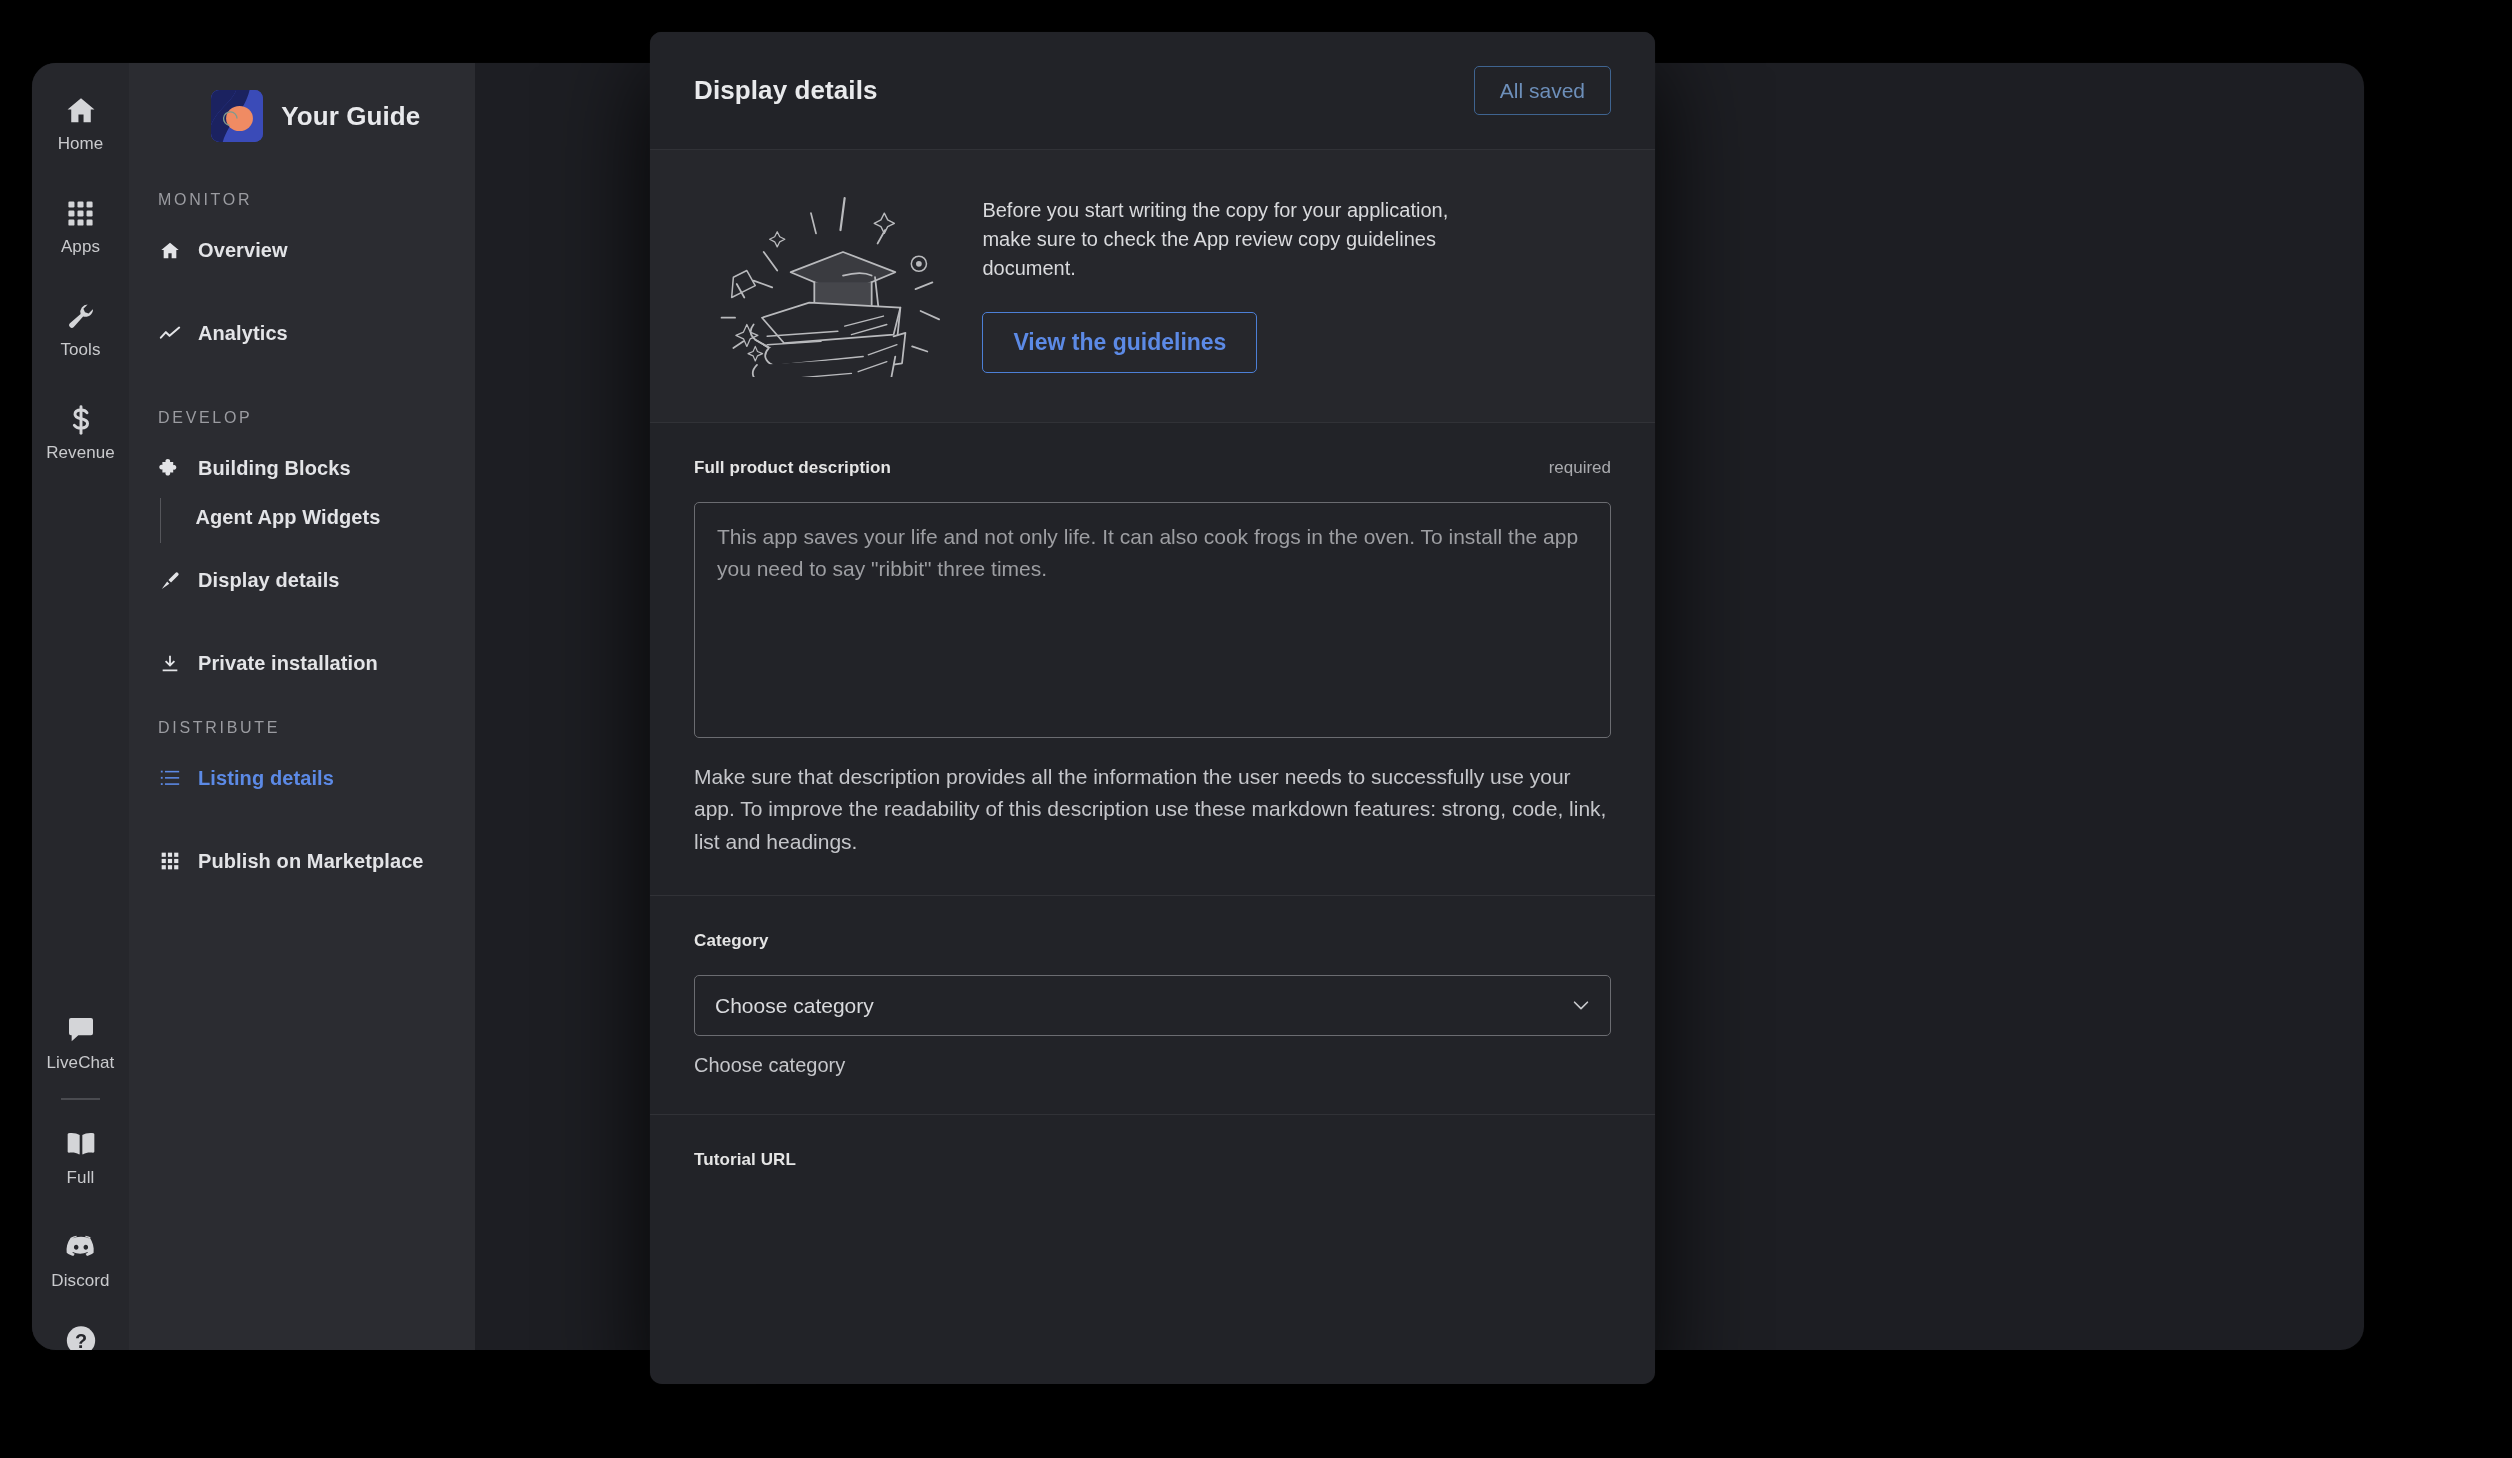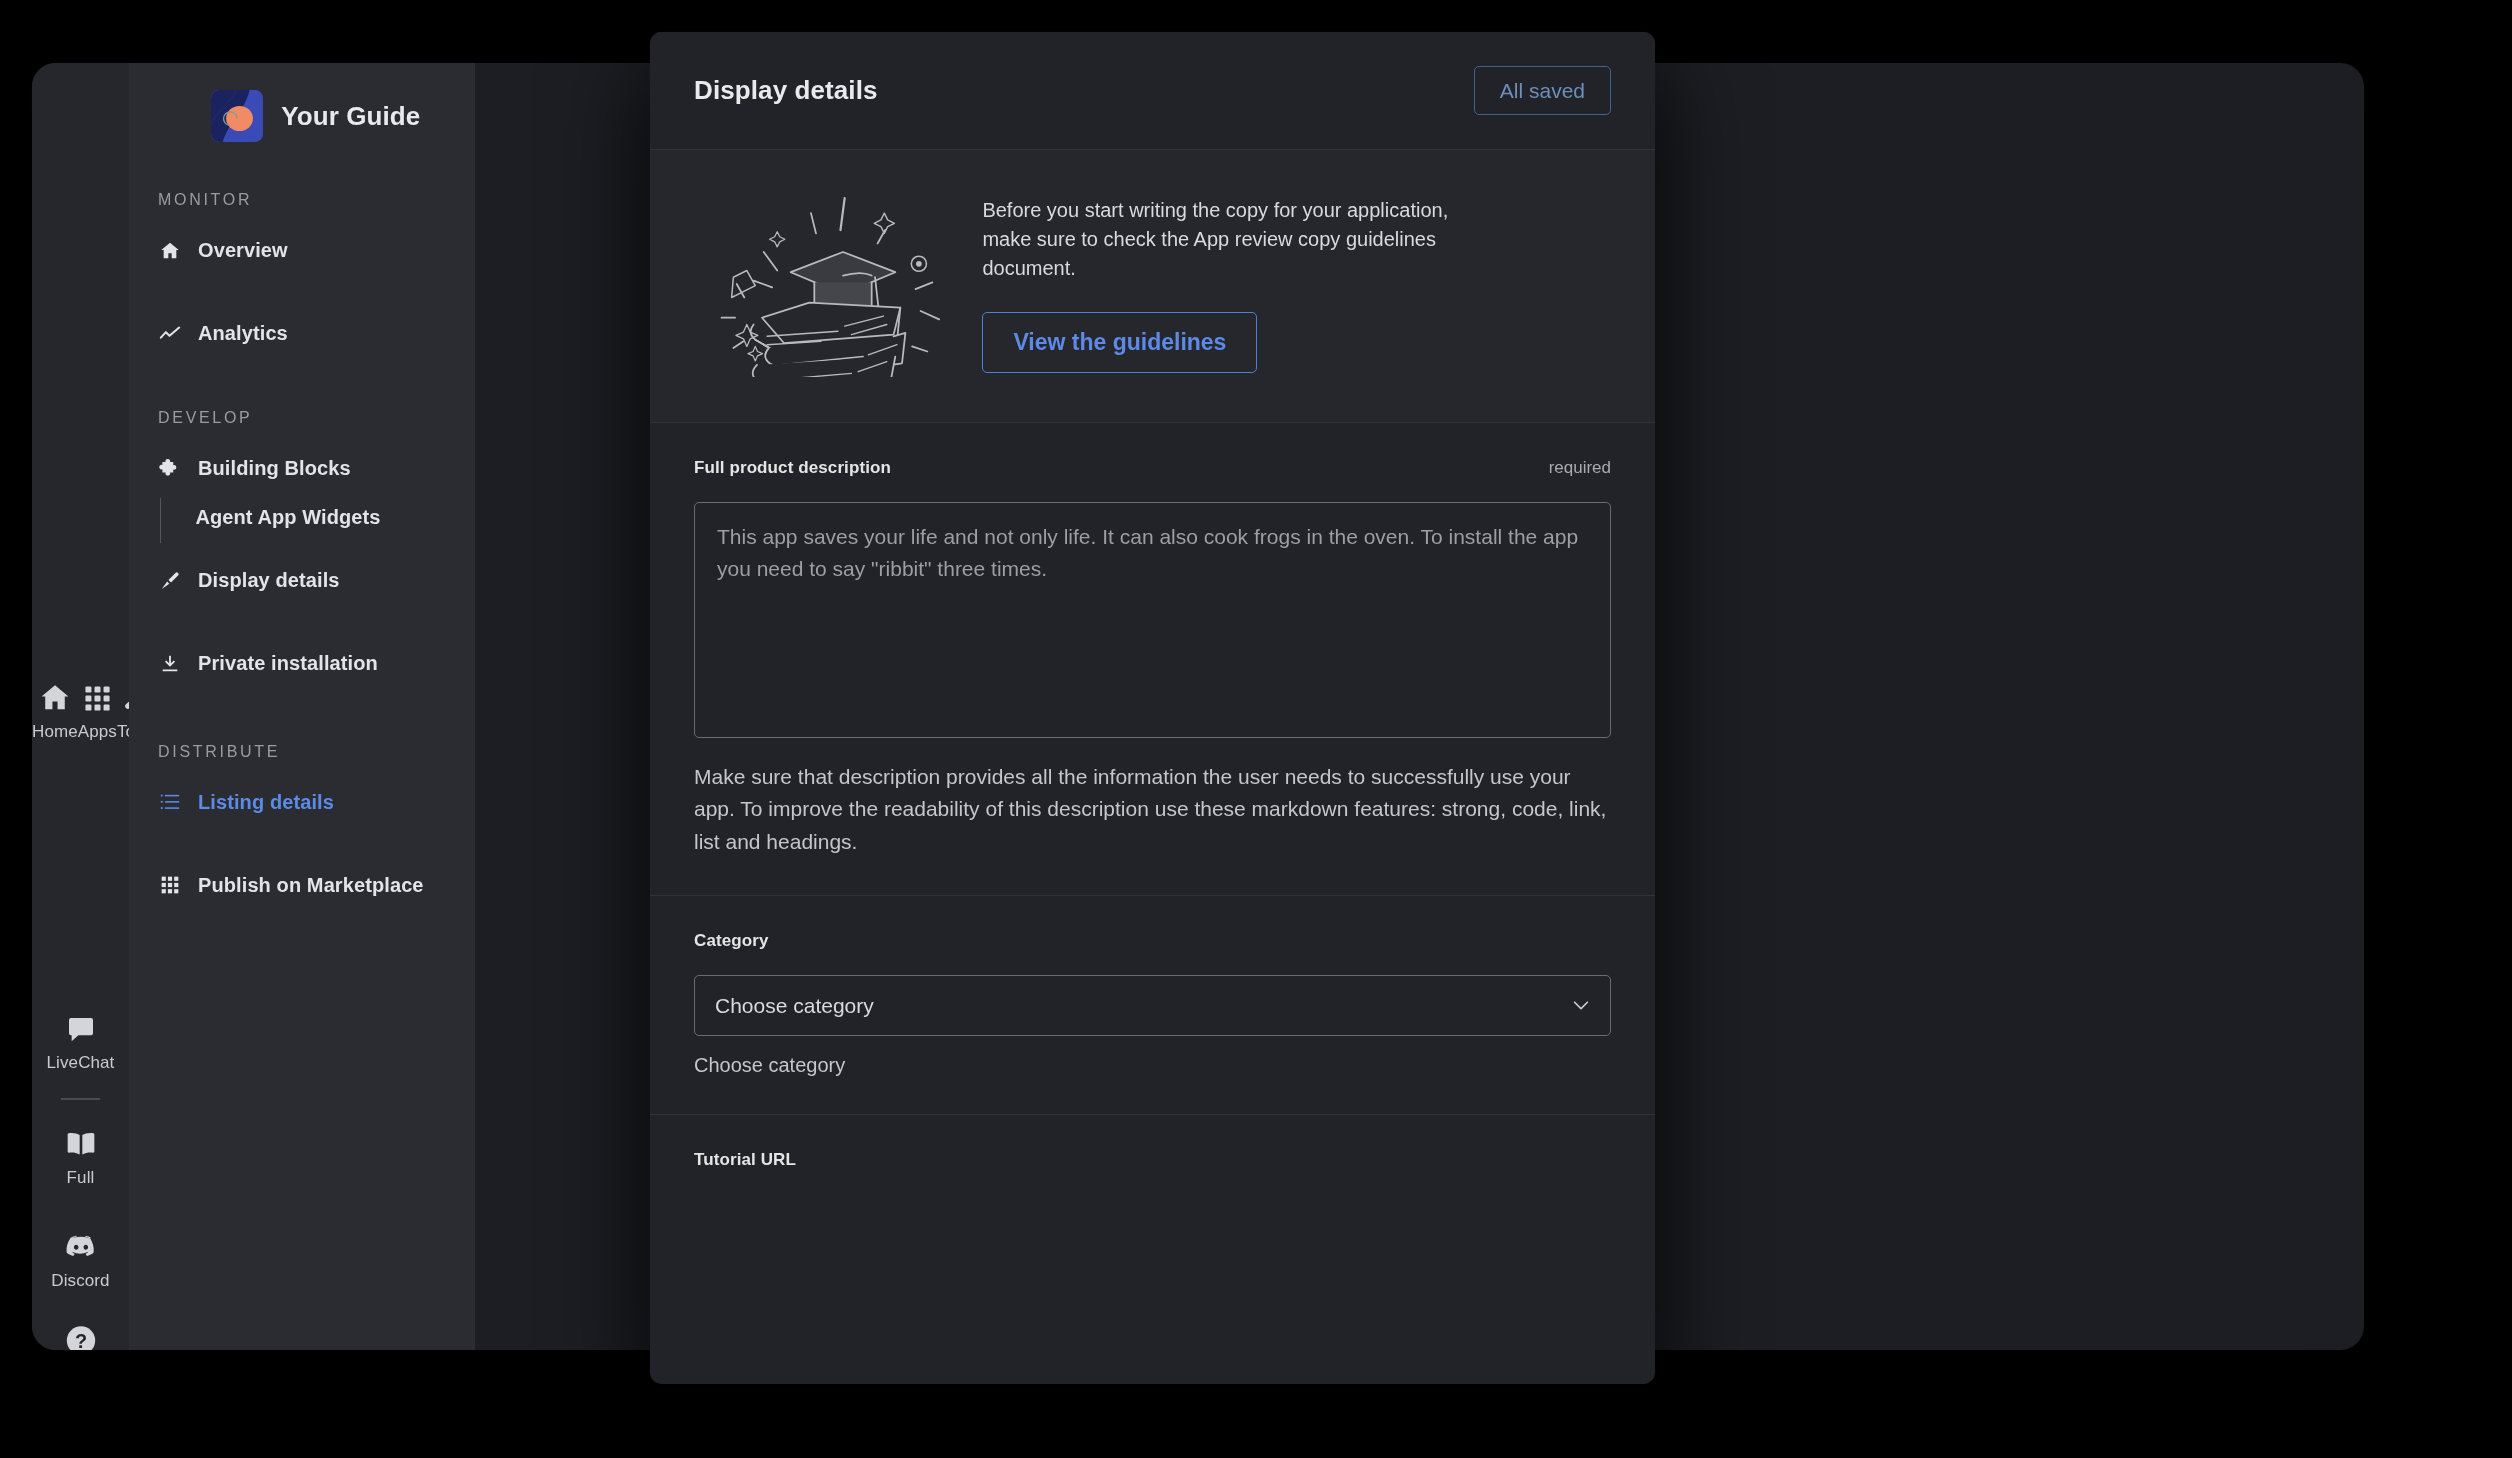--- a/index.html
+++ b/index.html
@@ -25,21 +25,21 @@
     overflow: hidden;
     display: flex;
   }
 
   
   #icon-rail {
     width: 97px;
     flex: 0 0 97px;
     background: #26272c;
     display: flex;
-    flex-direction: row;
+    flex-direction: column;
     align-items: center;
     padding-top: 8.4px;
     position: relative;
   }
   .rail-item {
     width: 100%;
     height: 103px;
     display: flex;
     flex-direction: column;
     align-items: center;
@@ -480,21 +480,21 @@
     <div style="height:37px;"></div>
     <div class="nav-item">
       <span class="nav-ico">
         <svg width="22" height="22" viewBox="0 0 24 24" fill="currentColor">
             <path d="M11 3h2v8.2l3.1-3.1 1.4 1.4L12 15l-5.5-5.5 1.4-1.4L11 11.2V3zM4 18h16v2H4z"></path>
           </svg>
       </span>
       <span class="nav-text">Private installation</span>
     </div>
 
-    <div class="nav-group-label" style="margin-top:56px;">DISTRIBUTE</div>
+    <div class="nav-group-label" style="margin-top:32px;">DISTRIBUTE</div>
     <div style="height:18.6px;"></div>
 
     <div class="nav-item active">
       <span class="nav-ico">
         <svg width="22" height="22" viewBox="0 0 24 24" fill="currentColor">
             <rect x="2" y="4" width="2" height="2"></rect>
             <rect x="6.5" y="4.2" width="15.5" height="1.7"></rect>
             <rect x="2" y="10.8" width="2" height="2"></rect>
             <rect x="6.5" y="11" width="15.5" height="1.7"></rect>
             <rect x="2" y="17.6" width="2" height="2"></rect>

